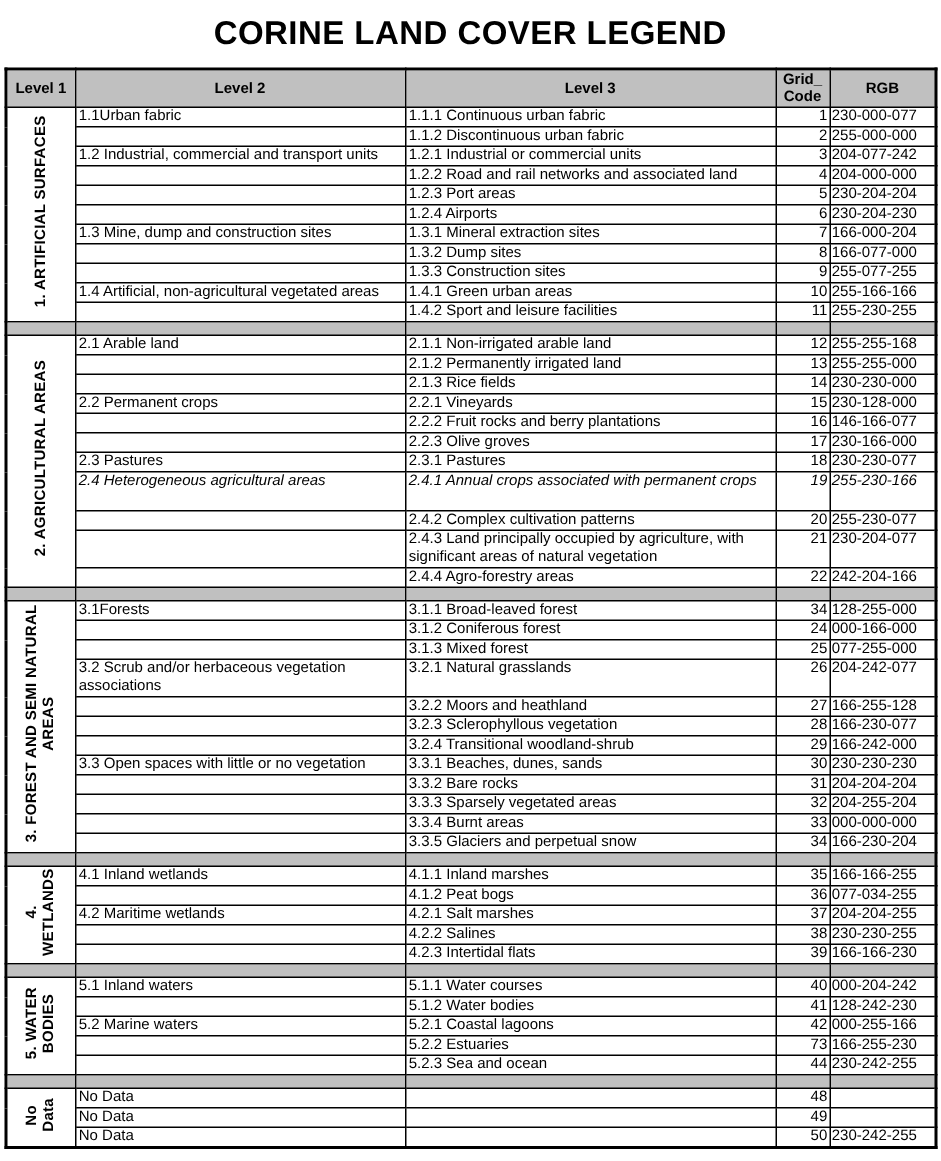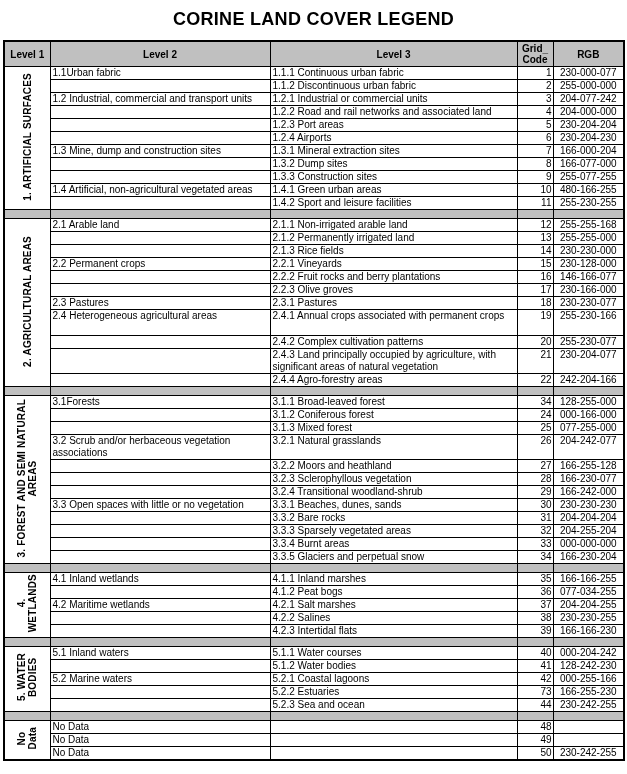--- a/index.html
+++ b/index.html
@@ -12,21 +12,21 @@
     width: 627px;
     height: 774px;
     background: #ffffff;
     font-family: "Liberation Sans", sans-serif;
     overflow: hidden;
   }
   .title {
     margin-top: 9px;
     margin-bottom: 10px;
     text-align: center;
-    font-size: 18px;
+    font-size: 22px;
     font-weight: bold;
     letter-spacing: 0.3px;
     color: #000;
   }
   table.legend {
     border-collapse: collapse;
     table-layout: fixed;
     margin-left: 3px;
     width: 620px;
     border: 2px solid var(--border);
@@ -46,39 +46,39 @@
     line-height: 11px;
     padding: 1px;
   }
   th.th-grid { word-break: break-all; }
   td {
     vertical-align: top;
     line-height: 12px;
     padding: 0 2px;
   }
   tr.data td { height: 12px; }
-  tr.tall td { height: 25px; }
+  tr.tall td { height: 25px; font-style: italic; }
   tr.sep td { height: 8px; background: var(--gray); padding: 0; }
   td.l1 {
     text-align: center;
     vertical-align: middle;
     padding: 0;
   }
   .vtext {
     writing-mode: vertical-rl;
     transform: rotate(180deg);
     white-space: pre-line;
     font-weight: bold;
     font-size: 10px;
     line-height: 11px;
     letter-spacing: 0.2px;
     text-align: center;
   }
   td.grid { text-align: right; padding: 0 1px 0 0; }
-  td.rgb  { padding: 0 1px; text-align: center; }
+  td.rgb  { padding: 0 1px; }
 </style>
 </head>
 <body>
 
 <div class="title">CORINE LAND COVER LEGEND</div>
 
 <table class="legend">
   <colgroup>
     <col style="width:46px">
     <col style="width:220px">
@@ -148,21 +148,21 @@
       <tr class="data">
         <td class="l2"></td>
         <td class="l3">1.3.3 Construction sites</td>
         <td class="grid">9</td>
         <td class="rgb">255-077-255</td>
       </tr>
       <tr class="data">
         <td class="l2">1.4 Artificial, non-agricultural vegetated areas</td>
         <td class="l3">1.4.1 Green urban areas</td>
         <td class="grid">10</td>
-        <td class="rgb">480-166-255</td>
+        <td class="rgb">255-166-166</td>
       </tr>
       <tr class="data">
         <td class="l2"></td>
         <td class="l3">1.4.2 Sport and leisure facilities</td>
         <td class="grid">11</td>
         <td class="rgb">255-230-255</td>
       </tr>
       <tr class="sep">
         <td></td>
         <td></td>

